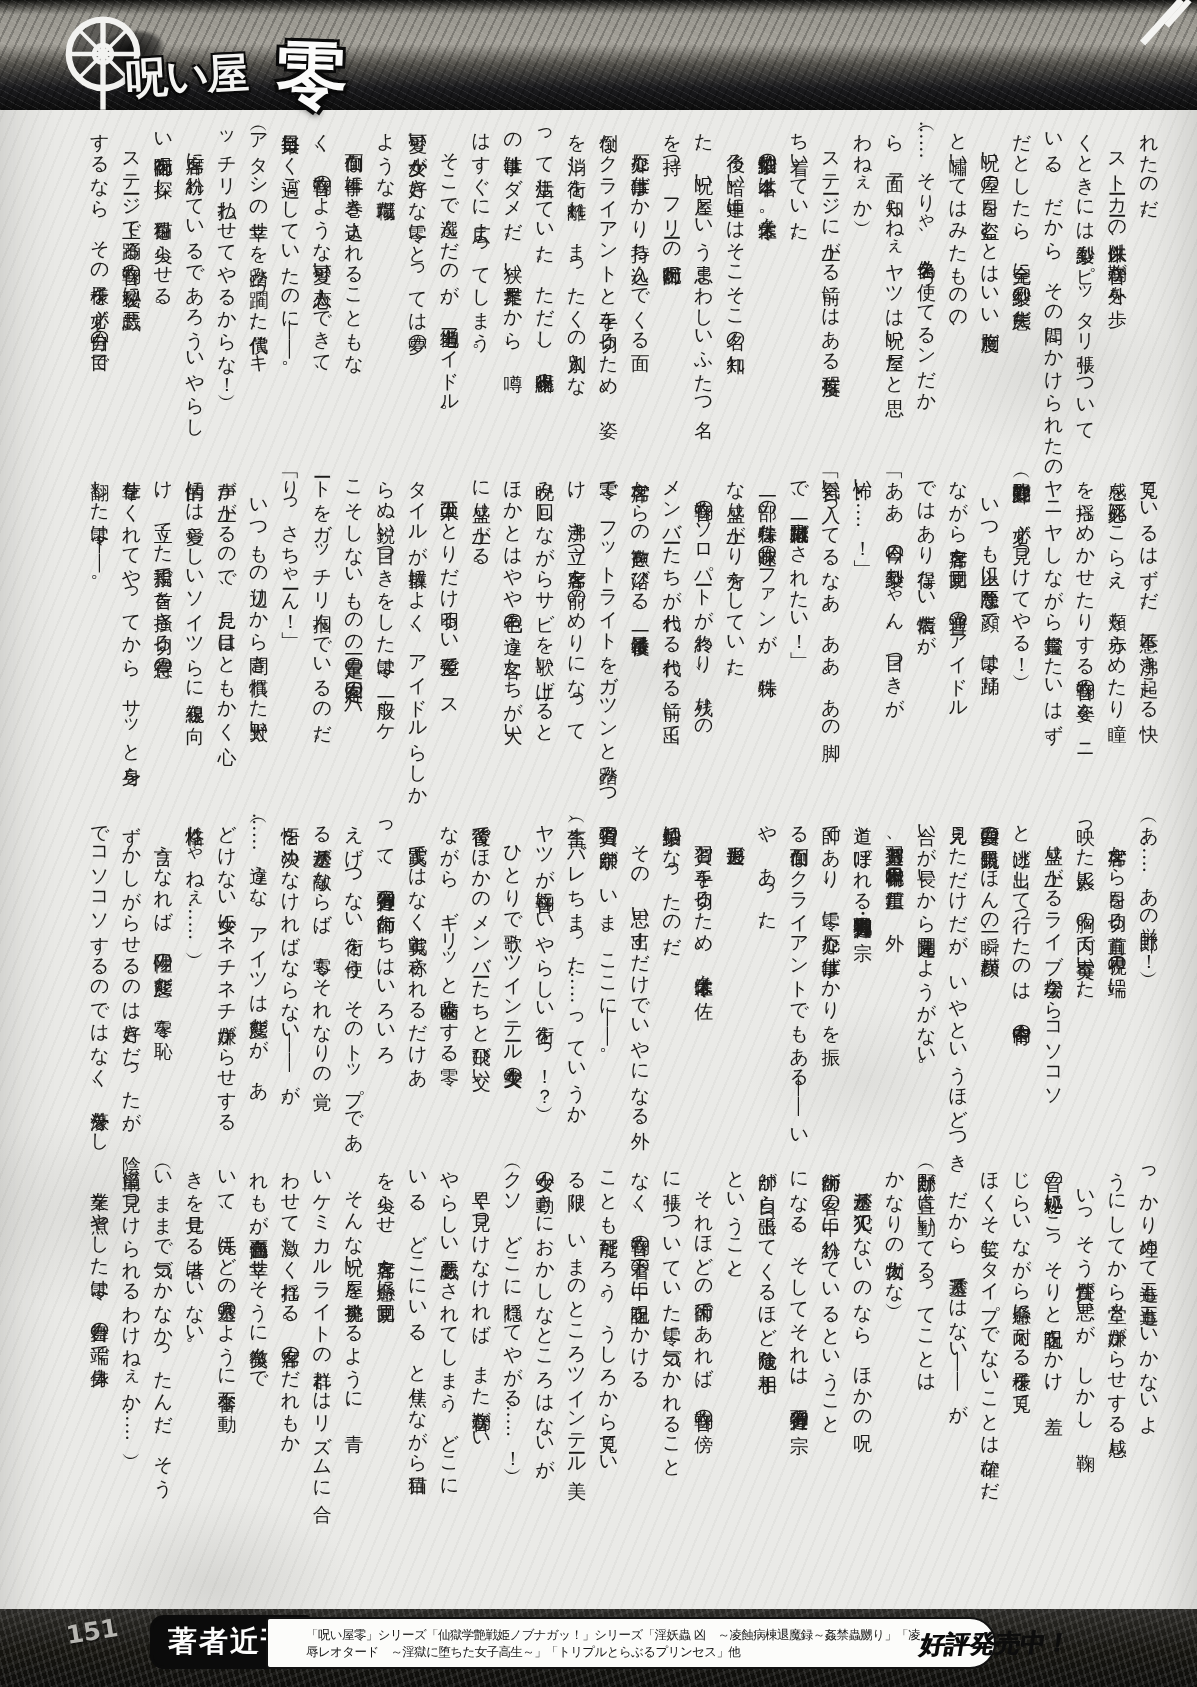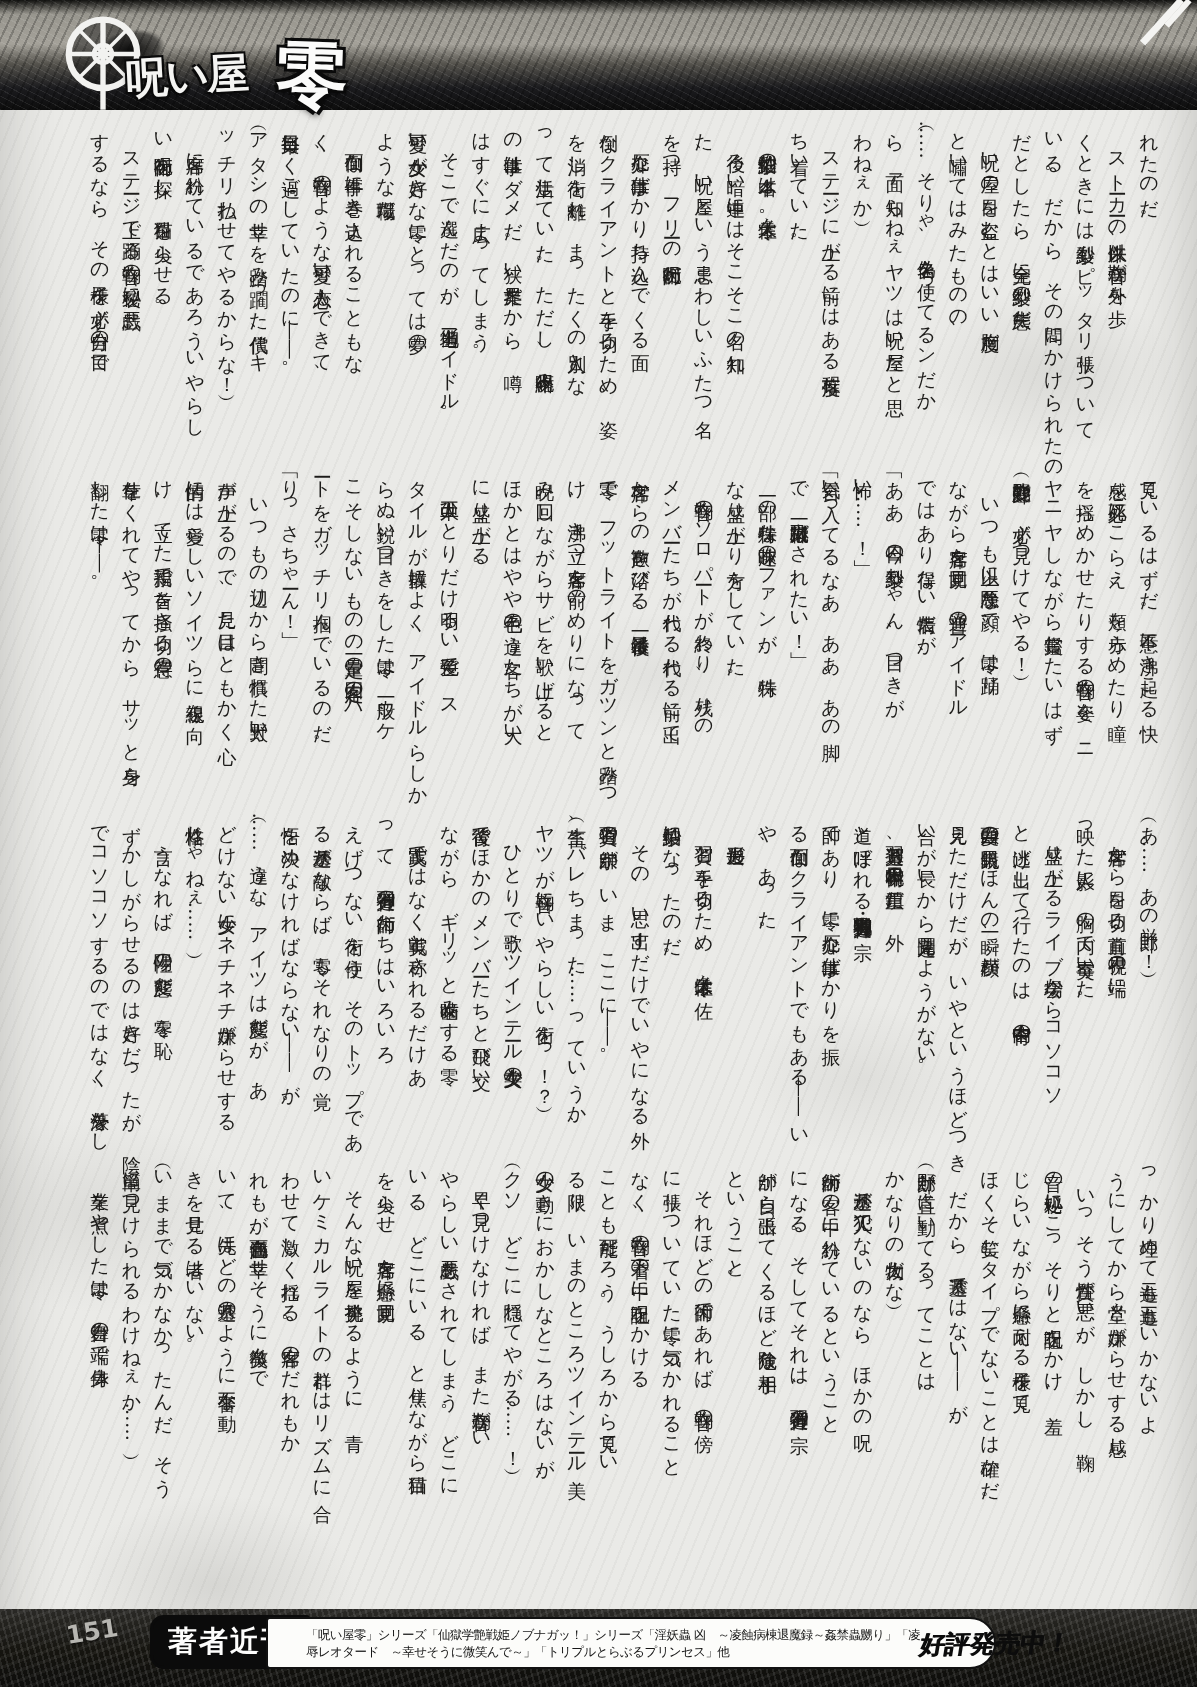--- a/index.html
+++ b/index.html
@@ -270,19 +270,19 @@
       <p class="col">簡単に見つけられるわけねぇか……）</p>
       <p class="col">　業を煮やした零は、舞台の端で身体</p>
     </div>
 
   <div class="footer">
     <span class="pagenum">151</span>
     <span class="badge">著者近刊</span>
     <div class="bookbox">
       <div class="booklines">
         <div>「呪い屋零」シリーズ「仙獄学艶戦姫ノブナガッ！」シリーズ「淫妖蟲 凶　～凌蝕病棟退魔録～姦禁蟲嬲り」「凌</div>
-        <div>辱レオタード　～幸せそうに微笑んで～」「トリプルとらぶるプリンセス」他</div>
+        <div>辱レオタード　～淫獄に堕ちた女子高生～」「トリプルとらぶるプリンセス」他</div>
       </div>
       <span class="promo">好評発売中！</span>
     </div>
   </div>
 
 </div>
 
 </body></html>

